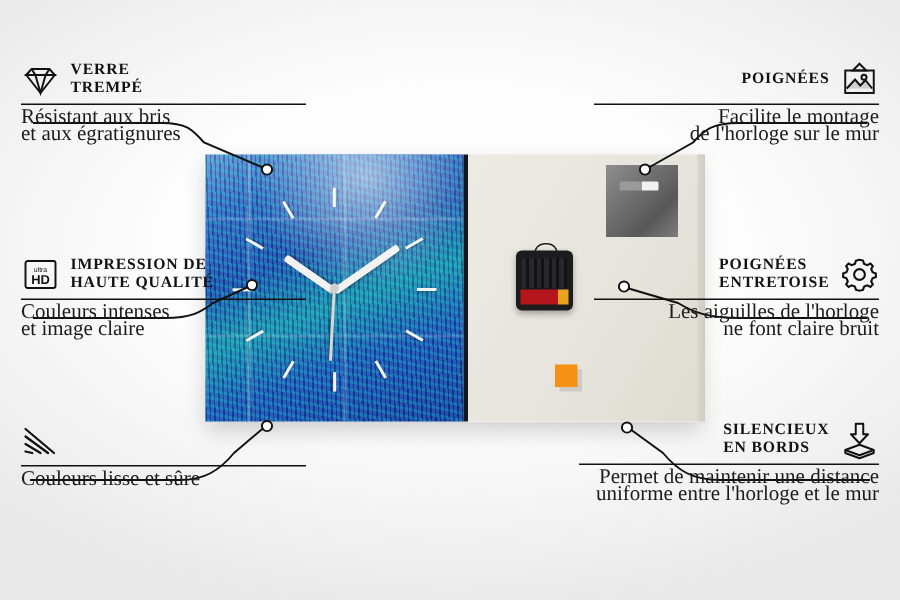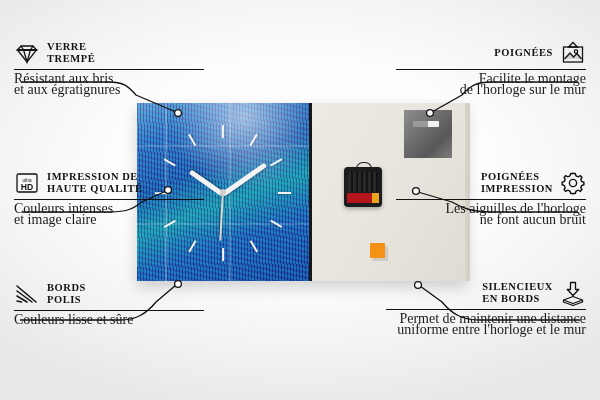--- a/index.html
+++ b/index.html
@@ -225,24 +225,20 @@
   <div class="callout left" style="left:14px;top:281px;">
     <div class="head">
       <span class="ico">
         <svg viewBox="0 0 26 26" stroke="#111" stroke-width="1.5" stroke-linecap="round">
           <path d="M3 5 L22 21"></path>
             <path d="M3 10 L18 21"></path>
             <path d="M3 15 L13 21"></path>
             <path d="M3 20 L7.5 21"></path>
         </svg>
       </span>
-      <div class="titles">
-        <div>BORDS</div>
-        <div>POLIS</div>
-      </div>
     </div>
     <div class="rule"></div>
     <div class="desc">
       <div>Couleurs lisse et sûre</div>
     </div>
   </div>
 
   <div class="callout right" style="left:396px;top:40px;">
     <div class="head">
       <div class="titles">
@@ -262,33 +258,33 @@
     <div class="desc">
       <div>Facilite le montage</div>
       <div>de l'horloge sur le mur</div>
     </div>
   </div>
 
   <div class="callout right" style="left:396px;top:170px;">
     <div class="head">
       <div class="titles">
         <div>POIGNÉES</div>
-        <div>IMPRESSION</div>
+        <div>ENTRETOISE</div>
       </div>
       <span class="ico">
         <svg viewBox="0 0 26 26" stroke="#111" stroke-width="1.4" fill="none">
           <path d="M13 3.2 l2.3 .5 .8 2.2 2.1 .9 2.1-1.1 1.6 1.7 -1.1 2 .9 2.1 2.2 .8 0 2.4 -2.2 .8 -.9 2.1 1.1 2 -1.6 1.7 -2.1-1.1 -2.1 .9 -.8 2.2 -2.3 .5 -2.3-.5 -.8-2.2 -2.1-.9 -2.1 1.1 -1.6-1.7 1.1-2 -.9-2.1 -2.2-.8 0-2.4 2.2-.8 .9-2.1 -1.1-2 1.6-1.7 2.1 1.1 2.1-.9 .8-2.2 Z"></path>
           <circle cx="13" cy="13" r="3.6"></circle>
         </svg>
       </span>
     </div>
     <div class="rule"></div>
     <div class="desc">
       <div>Les aiguilles de l'horloge</div>
-      <div>ne font aucun bruit</div>
+      <div>ne font claire bruit</div>
     </div>
   </div>
 
   <div class="callout right" style="left:386px;top:280px;width:200px;">
     <div class="head">
       <div class="titles">
         <div>SILENCIEUX</div>
         <div>EN BORDS</div>
       </div>
       <span class="ico">

